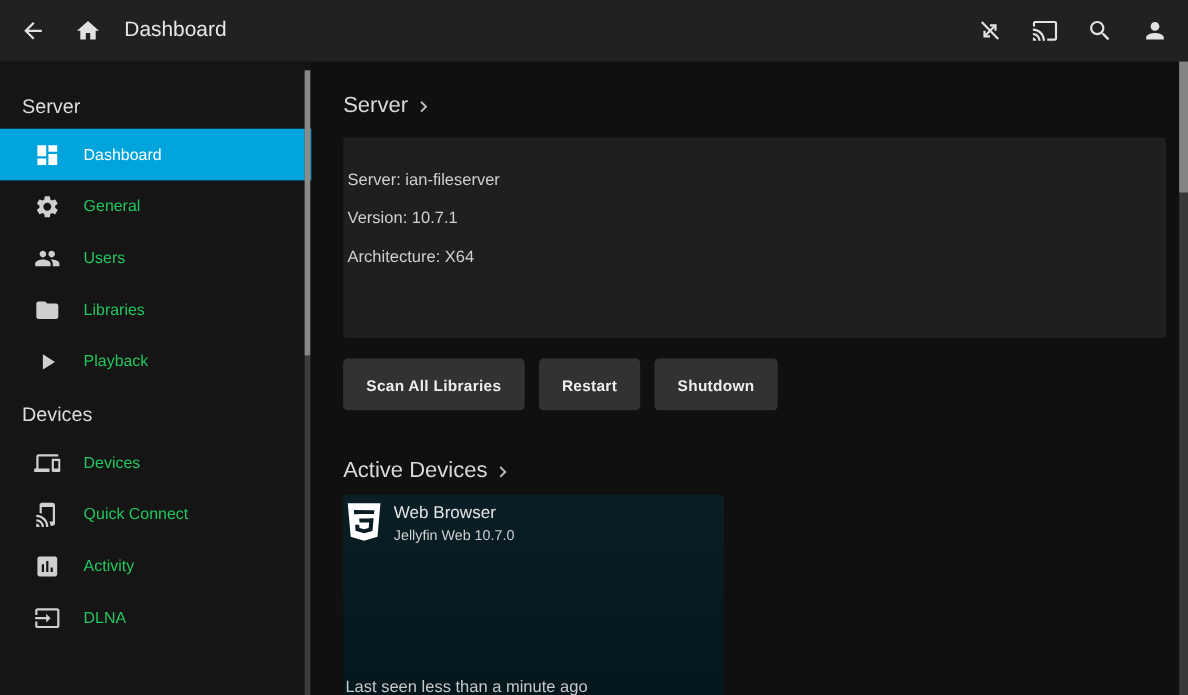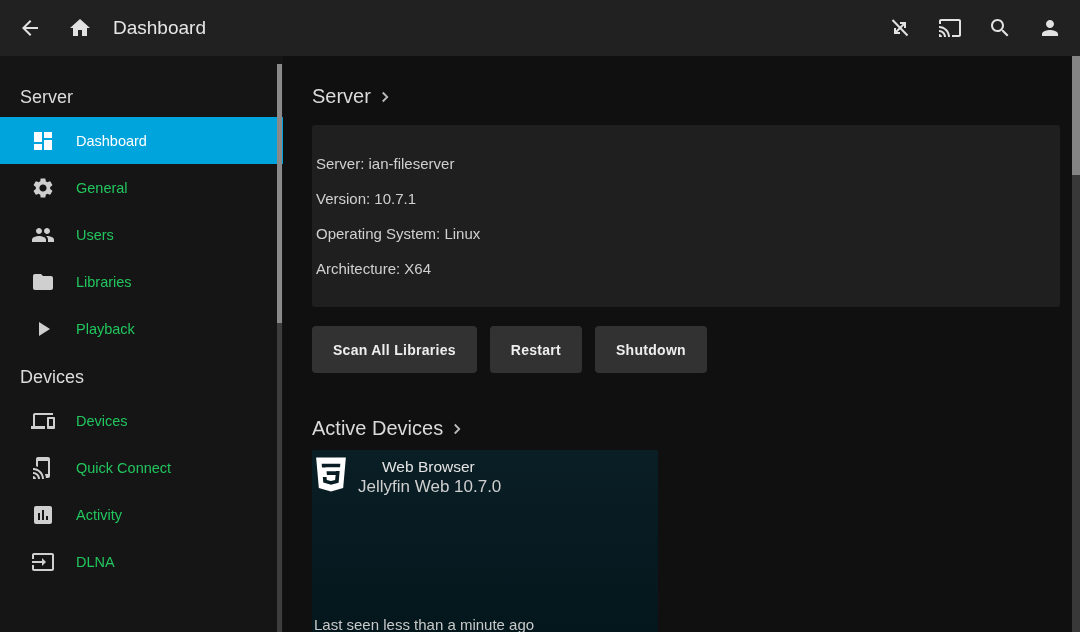--- a/index.html
+++ b/index.html
@@ -73,22 +73,22 @@
   }
   .heading-devices { margin-top:43px;text-align:center; }
   .device-card {
     margin-top:10px; width:346px; height:200px; position:relative;
     background:linear-gradient(#0a1e25, #02161c); border-radius:2px;
     cursor:pointer;
   }
   .device-head { display:flex; padding:5px 4px 0 2px; }
   .device-logo { width:34px; height:37px; color:#ffffff; flex:0 0 auto; margin-top:1px; }
   .device-texts { margin-left:10px; padding-top:2px; }
-  .device-name { font-size:15.5px; color:#e4e4e4; line-height:20px;margin-left:24px; }
-  .device-app { font-size:17px; color:#cfcfcf; line-height:20px; }
+  .device-name { font-size:15.5px; color:#e4e4e4; line-height:20px; }
+  .device-app { font-size:13px; color:#cfcfcf; line-height:20px; }
   .device-footer {
     position:absolute; top:166px; left:2px;
     font-size:15px; color:#c9c9c9;
   }
 
   
   .page-scrollbar {
     position:absolute; top:56px; right:0; bottom:0; width:8px;
     background:#383838; z-index:40;
   }
@@ -249,21 +249,20 @@
     <span class="chev">
       <svg width="18" height="18" viewBox="0 0 24 24" fill="none" stroke="currentColor" stroke-width="2.4">
           <polyline points="9 6 15 12 9 18"></polyline>
         </svg>
     </span>
   </h2>
 
   <section class="server-card">
     <p>Server: ian-fileserver</p>
     <p>Version: 10.7.1</p>
-    <p>Operating System: Linux</p>
     <p>Architecture: X64</p>
   </section>
 
   <div class="buttons-row">
     <button class="btn">Scan All Libraries</button>
     <button class="btn">Restart</button>
     <button class="btn">Shutdown</button>
   </div>
 
   <h2 class="section-heading heading-devices">

